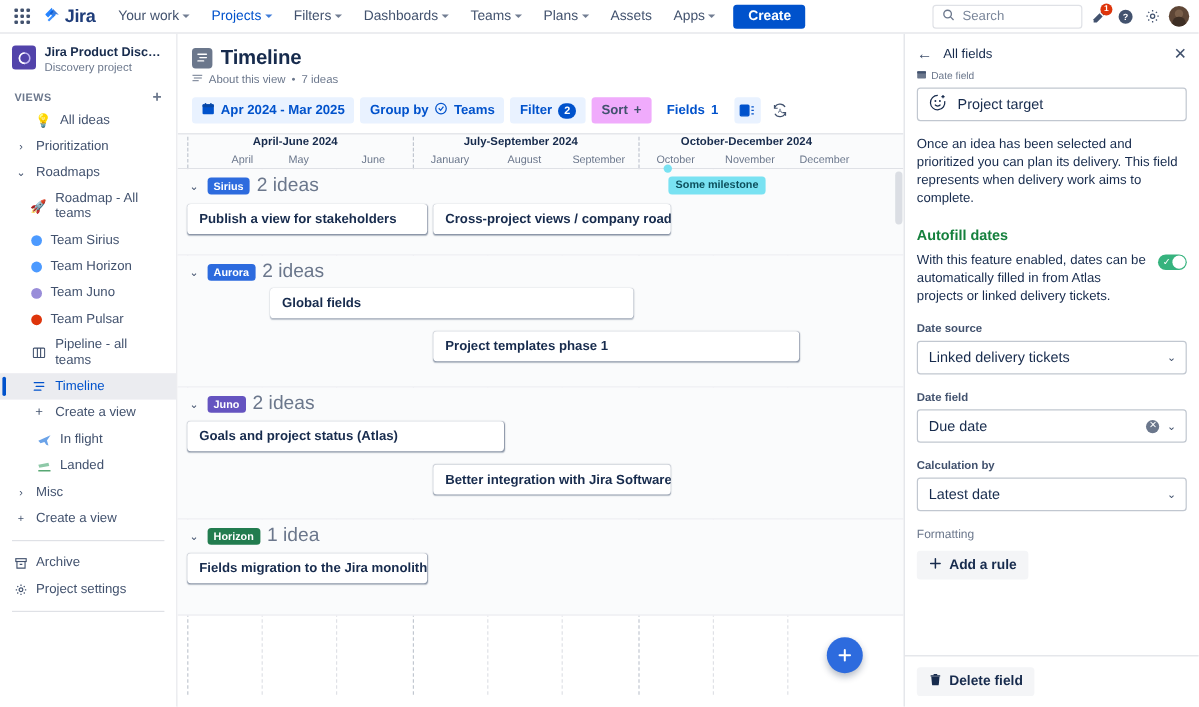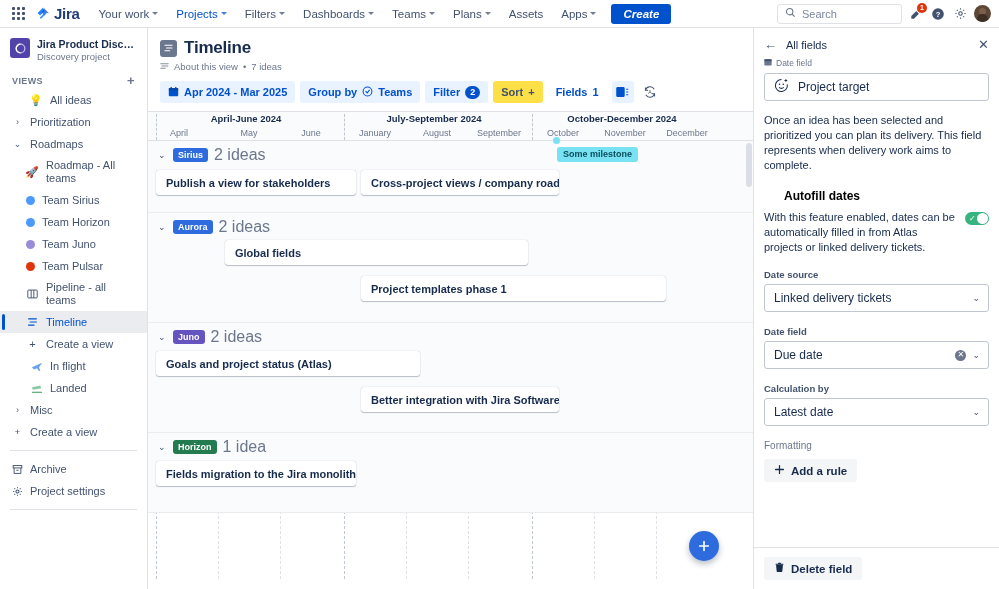--- a/index.html
+++ b/index.html
@@ -16,33 +16,33 @@
   
   .topnav {
     position: absolute; top: 0; left: 0; width: 999px; height: 28px;
     background: #fff; border-bottom: 1px solid #DFE1E6;
     display: flex; align-items: center; padding: 0 8px; gap: 4px;
     z-index: 40;
   }
   .appswitch { width: 20px; height: 20px; display:flex; align-items:center; justify-content:center; border-radius:3px; }
   .appswitch .grid { display:grid; grid-template-columns:repeat(3,3px); grid-gap:2px; }
   .appswitch .grid i { width:3px;height:3px;background:#42526E;border-radius:1px;display:block; }
-  .jiralogo { display:flex; align-items:center; gap:3px; padding:0 8px 0 4px; }
+  .jiralogo { display:flex; align-items:flex-start; gap:3px; padding:0 8px 0 4px; }
   .jiralogo .mark { width:15px; height:15px; position:relative; }
   .jiralogo .mark svg { display:block; }
   .jiralogo .word { font-size:15px; font-weight:700; color:#1F3D7A; letter-spacing:-0.3px; }
   .navitem {
     display:flex; align-items:center; gap:3px; padding:3px 7px;
     font-size:11.5px; color:#42526E; border-radius:3px; white-space:nowrap;
   }
   .navitem.active { color:#0052CC; }
   .caret { width:0;height:0;border-left:3px solid transparent;border-right:3px solid transparent;border-top:3.5px solid currentColor; opacity:.75; }
   .createbtn {
     background:#0052CC; color:#fff; font-size:11.5px; font-weight:600;
-    padding:4px 12px; border-radius:3px; margin-left:4px;font-style:italic;
+    padding:4px 12px; border-radius:3px; margin-left:4px;
   }
   .topright { margin-left:auto; display:flex; align-items:center; gap:6px; }
   .searchbox {
     display:flex; align-items:center; gap:6px; width:125px; height:20px;
     border:1px solid #DFE1E6; border-radius:3px; padding:0 7px; color:#7A869A; font-size:11px;
   }
   .icn { width:16px;height:16px; display:flex;align-items:center;justify-content:center; color:#42526E; position:relative; }
   .badge {
     position:absolute; top:-3px; right:-3px; background:#DE350B; color:#fff;
     font-size:7px; font-weight:700; min-width:10px; height:10px; border-radius:5px;
@@ -87,21 +87,21 @@
   .title-row { display:flex; align-items:center; gap:7px; }
   .title-ico { width:17px;height:17px;border-radius:3px;background:#6B778C;display:flex;align-items:center;justify-content:center;flex:none;}
   .view-title { font-size:17px; font-weight:600; color:#172B4D; letter-spacing:-.2px;}
   .about-row { display:flex; align-items:center; gap:5px; margin-top:3px; font-size:9.5px; color:#6B778C;}
   .toolbar { display:flex; align-items:center; gap:5px; padding:9px 12px 8px 12px; }
   .tb {
     display:flex; align-items:center; gap:5px; height:22px; padding:0 8px;
     border-radius:3px; font-size:11px; font-weight:600; white-space:nowrap;
   }
   .tb.blue { background:#E9F2FF; color:#0052CC; }
-  .tb.grey { background:#fde047; color:#42526E; }
+  .tb.grey { background:#f0abfc; color:#42526E; }
   .tb.plain { color:#0052CC;justify-content:space-between; }
   .pill { background:#0052CC; color:#fff; font-size:9px; font-weight:700; border-radius:8px; padding:1px 5px; line-height:11px;}
   .cnt { color:#0052CC; font-weight:700; }
   .tb-icon-btn { width:22px;height:22px;border-radius:3px;display:flex;align-items:center;justify-content:center; }
 
   
   .tl { position:relative; width:605px; height:468px; }
   .tl-head { height:30px; border-top:1px solid #DFE1E6; border-bottom:1px solid #DFE1E6; background:#FAFBFC; position:relative;}
   .q-row { height:14px; position:relative; }
   .q-cell { position:absolute; top:0; text-align:center; font-size:9.5px; font-weight:700; color:#172B4D; line-height:14px;}
@@ -148,21 +148,21 @@
   .rp-back { font-size:13px; color:#42526E; width:14px; }
   .rp-title { font-size:11px; font-weight:500; color:#172B4D; }
   .rp-close { margin-left:auto; font-size:13px; color:#42526E; }
   .rp-body { flex:1; overflow:hidden; padding:0 10px; }
   .fld-kicker { display:flex; align-items:center; gap:4px; font-size:8.5px; color:#6B778C; margin-bottom:5px; }
   .fld-box {
     display:flex; align-items:center; gap:9px; height:28px; border:1px solid #C1C7D0;
     border-radius:3px; padding:0 9px; font-size:12px; color:#172B4D; background:#fff;
   }
   .desc { font-size:11px; color:#172B4D; line-height:15px; margin-top:12px; }
-  .sec-title { font-size:12px; font-weight:700; color:#000000; margin-top:16px;margin-left:20px; }
+  .sec-title { font-size:12px; font-weight:700; color:#15803d; margin-top:16px; }
   .auto-row { display:flex; gap:10px; align-items:flex-start; margin-top:7px; }
   .auto-txt { font-size:11px; line-height:15px; color:#172B4D; flex:1; }
   .toggle { width:24px;height:13px;border-radius:7px;background:#36B37E;position:relative;flex:none;margin-top:2px;display:flex;align-items:center;}
   .toggle .knob{position:absolute;right:1px;width:11px;height:11px;border-radius:50%;background:#fff;}
   .toggle .tick{position:absolute;left:4px;color:#fff;font-size:8px;line-height:1;}
   .lbl-sm { font-size:9.5px; font-weight:700; color:#42526E; margin-top:14px; margin-bottom:4px;}
   .sel {
     display:flex; align-items:center; height:28px; border:1px solid #C1C7D0; border-radius:3px;
     padding:0 8px 0 9px; font-size:12px; color:#172B4D; gap:6px;
   }
@@ -476,21 +476,21 @@
 
     <div class="tl">
 
       <div class="tl-head">
         <div class="q-row">
           <div class="q-cell" style="left:8px;width:180px">April-June 2024</div>
           <div class="q-cell" style="left:196px;width:180px">July-September 2024</div>
           <div class="q-cell" style="left:384px;width:180px">October-December 2024</div>
         </div>
         <div class="m-row">
-          <div class="m-cell" style="left:0;width:62px">April</div>
+          <div class="m-cell" style="left:23px;width:62px">April</div>
           <div class="m-cell" style="left:70px;width:62px">May</div>
           <div class="m-cell" style="left:132px;width:62px">June</div>
           <div class="m-cell" style="left:196px;width:62px">January</div>
           <div class="m-cell" style="left:258px;width:62px">August</div>
           <div class="m-cell" style="left:320px;width:62px">September</div>
           <div class="m-cell" style="left:384px;width:62px">October</div>
           <div class="m-cell" style="left:446px;width:62px">November</div>
           <div class="m-cell" style="left:508px;width:62px">December</div>
         </div>
         <div class="qsep" style="left:8px"></div>

